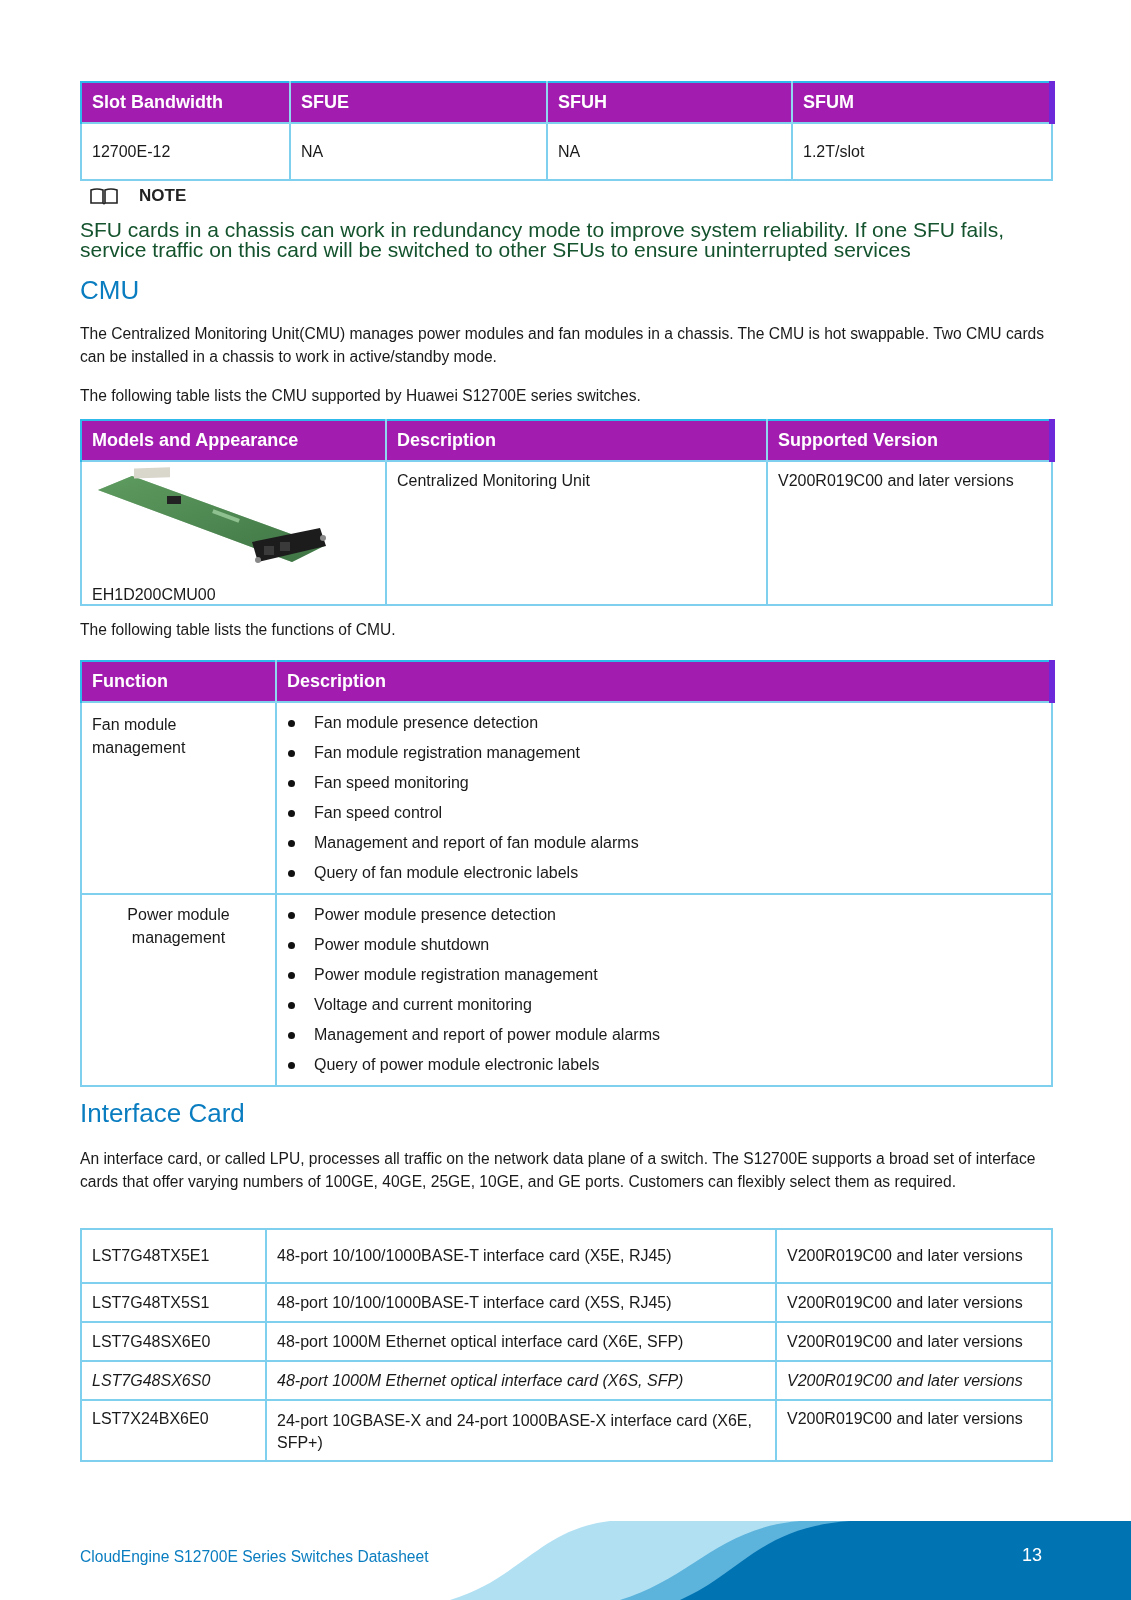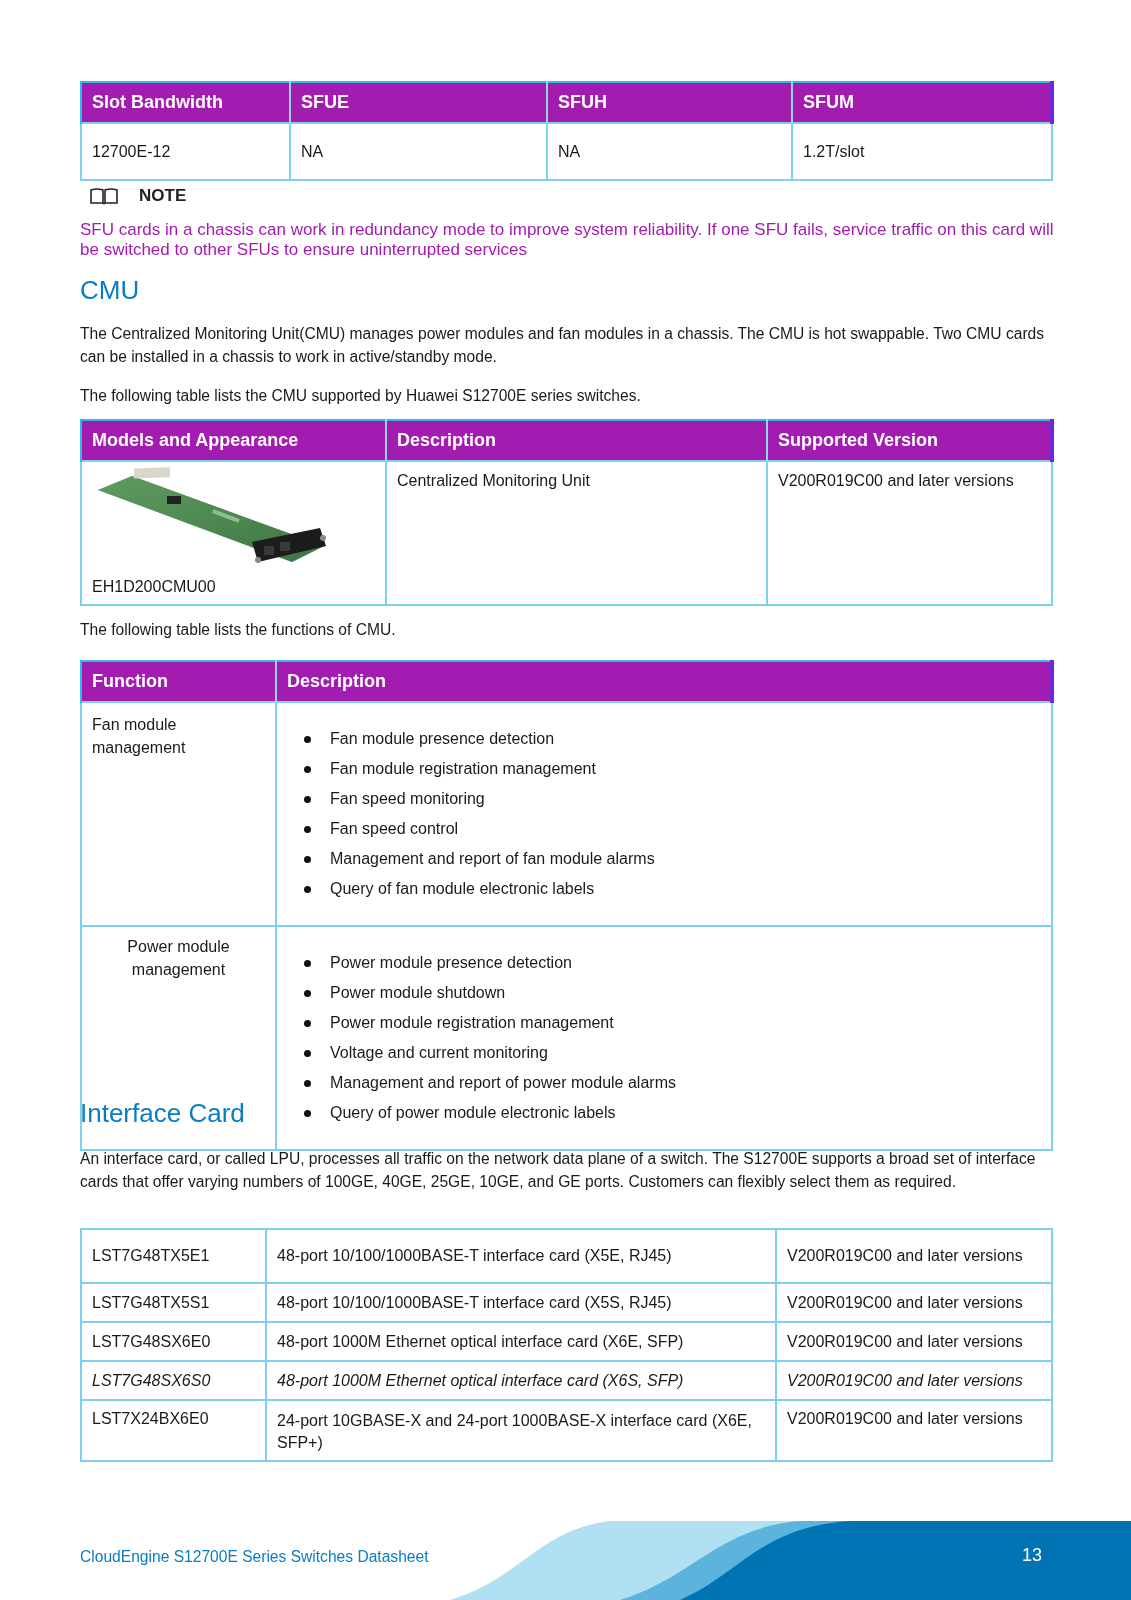--- a/index.html
+++ b/index.html
@@ -13,29 +13,29 @@
     border-collapse: collapse; table-layout: fixed;
     font-size: 16px;
   }
   table.tbl th {
     background: #a21caf; color: #ffffff; font-weight: bold; text-align: left;
     padding: 0 10px; height: 39px; font-size: 18px;
     border-left: 2px solid #8fd6f0; border-right: 2px solid #8fd6f0;
     border-top: 2px solid #2ebbeb;
   }
   table.tbl th:first-child { border-left: 2px solid #2ebbeb; }
-  table.tbl th:last-child { border-right: 4px solid #6d28d9; }
+  table.tbl th:last-child { border-right: 6px solid #6d28d9; }
   table.tbl td {
     border: 2px solid #7fcfee; padding: 0 10px; vertical-align: top;
     background: #ffffff;
   }
   .p { position: absolute; left: 80px; width: 980px; font-size: 15.6px; line-height: 23px; color: #1a1a1a; }
   .h2 { position: absolute; left: 80px; font-size: 26px; color: #0a7dc0; }
-  .note-text { position: absolute; left: 80px; width: 990px; font-size: 17px; line-height: 20px; color: #a21caf; }
-  ul.bullets { list-style: none; margin: 16px; padding: 0; }
+  .note-text { position: absolute; left: 80px; width: 990px; font-size: 21px; line-height: 20px; color: #14532d; }
+  ul.bullets { list-style: none; margin: 0; padding: 0; }
   ul.bullets li { position: relative; padding-left: 37px; height: 30px; line-height: 20px; }
   ul.bullets li::before {
     content: ""; position: absolute; left: 11px; top: 7px; width: 7px; height: 7px;
     border-radius: 50%; background: #111;
   }
   .card-img { position: relative; width: 240px; height: 110px; }
 </style>
 </head>
 <body>
 
@@ -105,21 +105,21 @@
           <rect x="42" y="8" width="36" height="10" fill="#d9d6cc" transform="skewY(-2)"></rect>
           <rect x="75" y="34" width="14" height="8" fill="#222"></rect>
           <rect x="120" y="52" width="28" height="4" fill="#8fc08f" transform="rotate(20 134 54)"></rect>
           <polygon points="160,80 228,66 234,84 166,100" fill="#1c1c1c"></polygon>
           <rect x="172" y="84" width="10" height="9" fill="#3a3a3a"></rect>
           <rect x="188" y="80" width="10" height="9" fill="#3a3a3a"></rect>
           <circle cx="231" cy="76" r="3" fill="#888"></circle>
           <circle cx="166" cy="98" r="3" fill="#888"></circle>
         </svg>
       </div>
-      <div style="margin-top:6px;">EH1D200CMU00</div>
+      <div style="margin-top:14px;">EH1D200CMU00</div>
     </td>
     <td style="padding-top:10px;">Centralized Monitoring Unit</td>
     <td style="padding-top:10px;">V200R019C00 and later versions</td>
   </tr>
 </tbody>
   </table>
 
 <div class="p" style="top:618px;">The following table lists the functions of CMU.</div>
 
 <table class="tbl" style="top:660px;">

